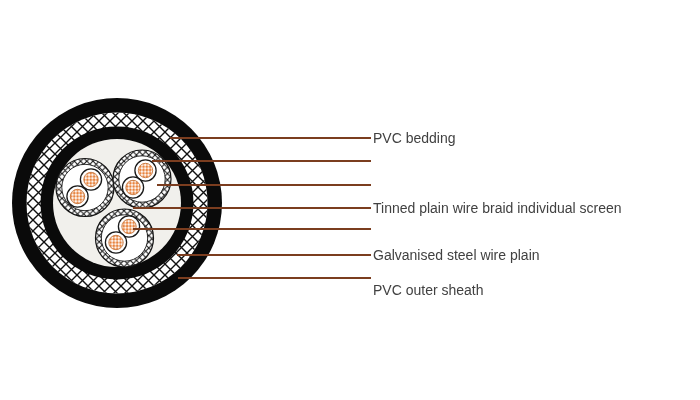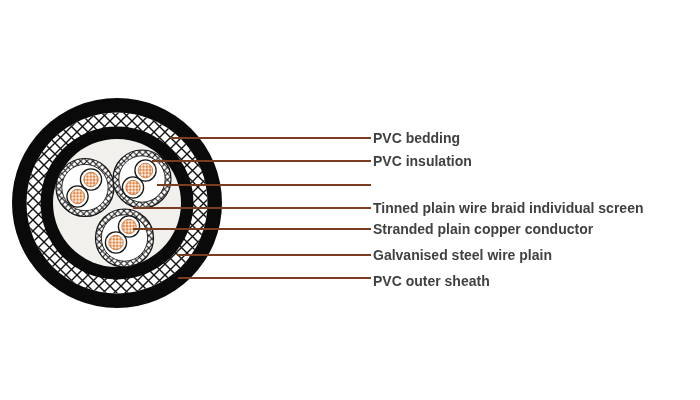--- a/index.html
+++ b/index.html
@@ -21,21 +21,20 @@
     top: 0;
   }
   .label {
     position: absolute;
     left: 373px;
     height: 18px;
     line-height: 18px;
     font-size: 14px;
     color: #414141;
     white-space: nowrap;
-    font-weight: bold;
   }
 </style>
 </head>
 <body>
 
 <div class="stage">
 
   <svg width="700" height="400" viewBox="0 0 700 400">
     <defs>
       <pattern id="braidBig" patternUnits="userSpaceOnUse" width="11" height="11">
@@ -97,18 +96,16 @@
       <line x1="152" y1="161" x2="371" y2="161"></line>
       <line x1="157" y1="185" x2="371" y2="185"></line>
       <line x1="133" y1="208" x2="371" y2="208"></line>
       <line x1="133" y1="229" x2="371" y2="229"></line>
       <line x1="177" y1="255" x2="371" y2="255"></line>
       <line x1="178" y1="278" x2="371" y2="278"></line>
     </g>
   </svg>
 
   <div class="label" style="top:129px">PVC bedding</div>
-  <div class="label" style="top:152px">PVC insulation</div>
   <div class="label" style="top:199px">Tinned plain wire braid individual screen</div>
-  <div class="label" style="top:220px">Stranded plain copper conductor</div>
   <div class="label" style="top:246px">Galvanised steel wire plain</div>
-  <div class="label" style="top:272px">PVC outer sheath</div>
+  <div class="label" style="top:281px">PVC outer sheath</div>
 </div>
 
 </body></html>

